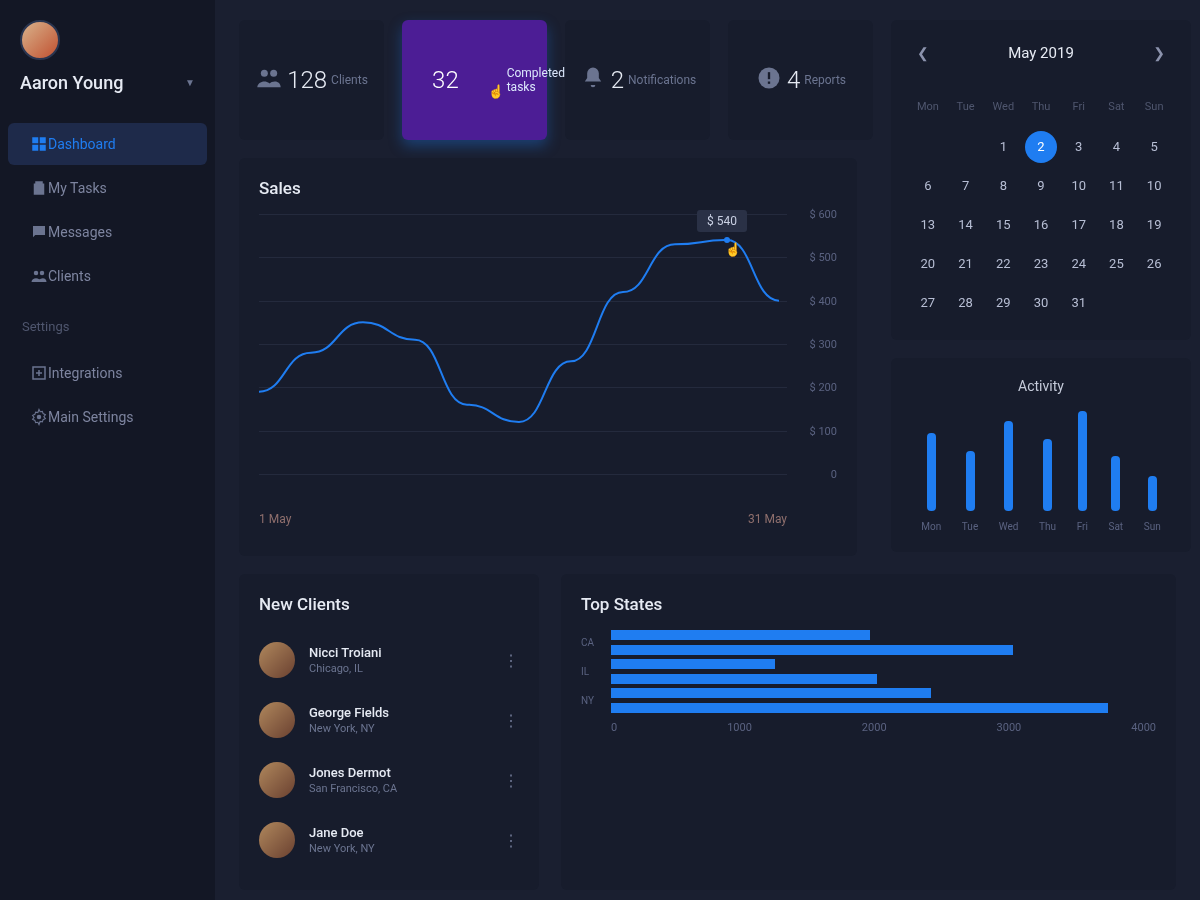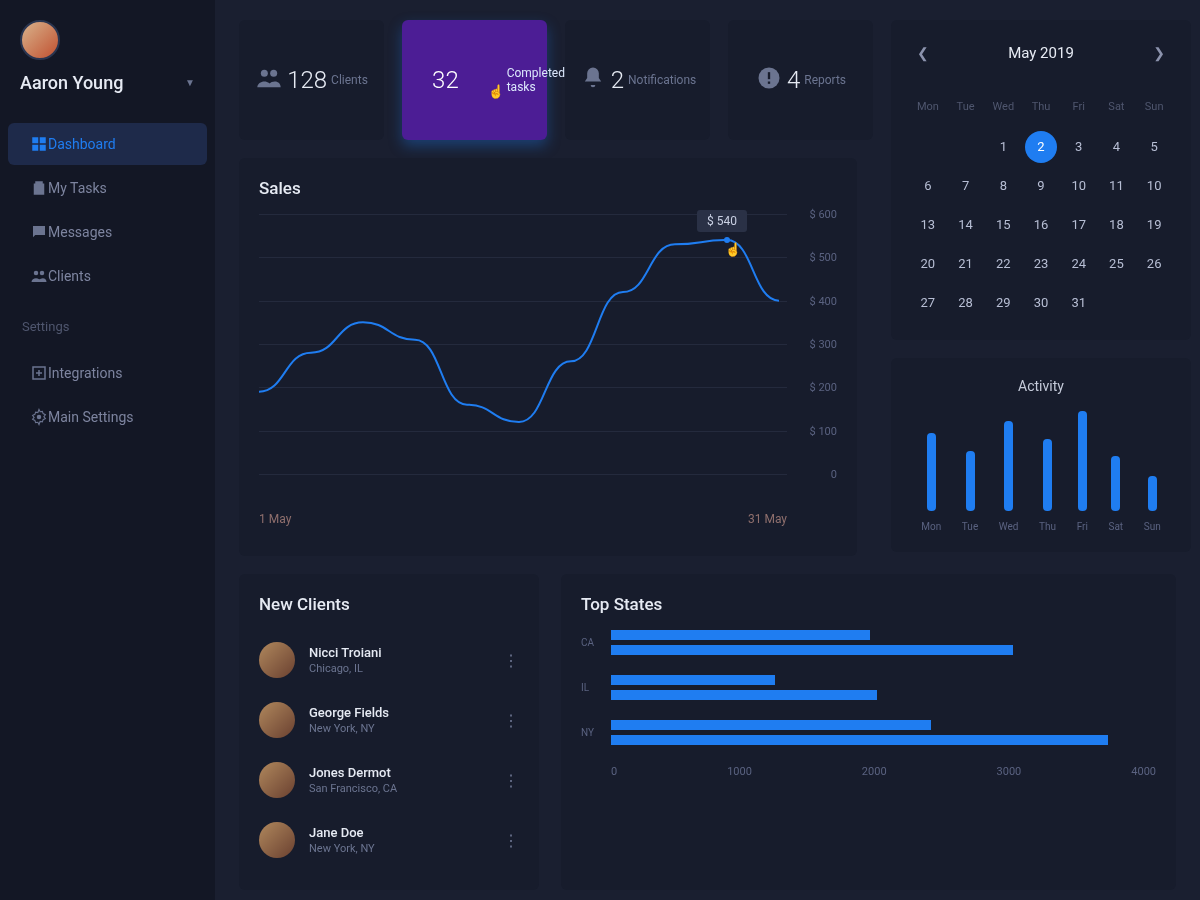--- a/index.html
+++ b/index.html
@@ -54,21 +54,21 @@
   .lower { display: flex; gap: 22px; margin-top: 18px; }
   .clients { width: 300px; }
   .client-row { display: flex; align-items: center; gap: 14px; padding: 12px 0; }
   .cavatar { width: 36px; height: 36px; border-radius: 50%; background: linear-gradient(135deg,#b0885d,#6a4030); flex-shrink:0; }
   .cinfo { flex: 1; }
   .cname { color: #e6eaf3; font-size: 13px; font-weight: 500; }
   .cloc { color: #6b7490; font-size: 11px; margin-top: 2px; }
   .dots { color: #6b7490; cursor: pointer; font-size: 16px; }
   .states { flex: 1; }
   .hchart { margin-top: 10px; }
-  .hrow { display: flex; align-items: center; margin-bottom: 20px; }
+  .hrow { display: flex; align-items: center; margin-bottom: 4px; }
   .hlab { width: 30px; font-size: 10px; color: #5a6280; text-align: left; }
   .hbars { flex:1; display:flex; flex-direction:column; gap:5px; }
   .hbar { height: 10px; background: #1f7df1; }
   .haxis { display: flex; justify-content: space-between; font-size: 11px; color: #5a6280; margin-left: 30px; margin-top: 8px; }
   .cursor-hand { position:absolute; font-size:13px; color:#fff; }
 </style>
 </head>
 <body>
 
 <div class="app">

